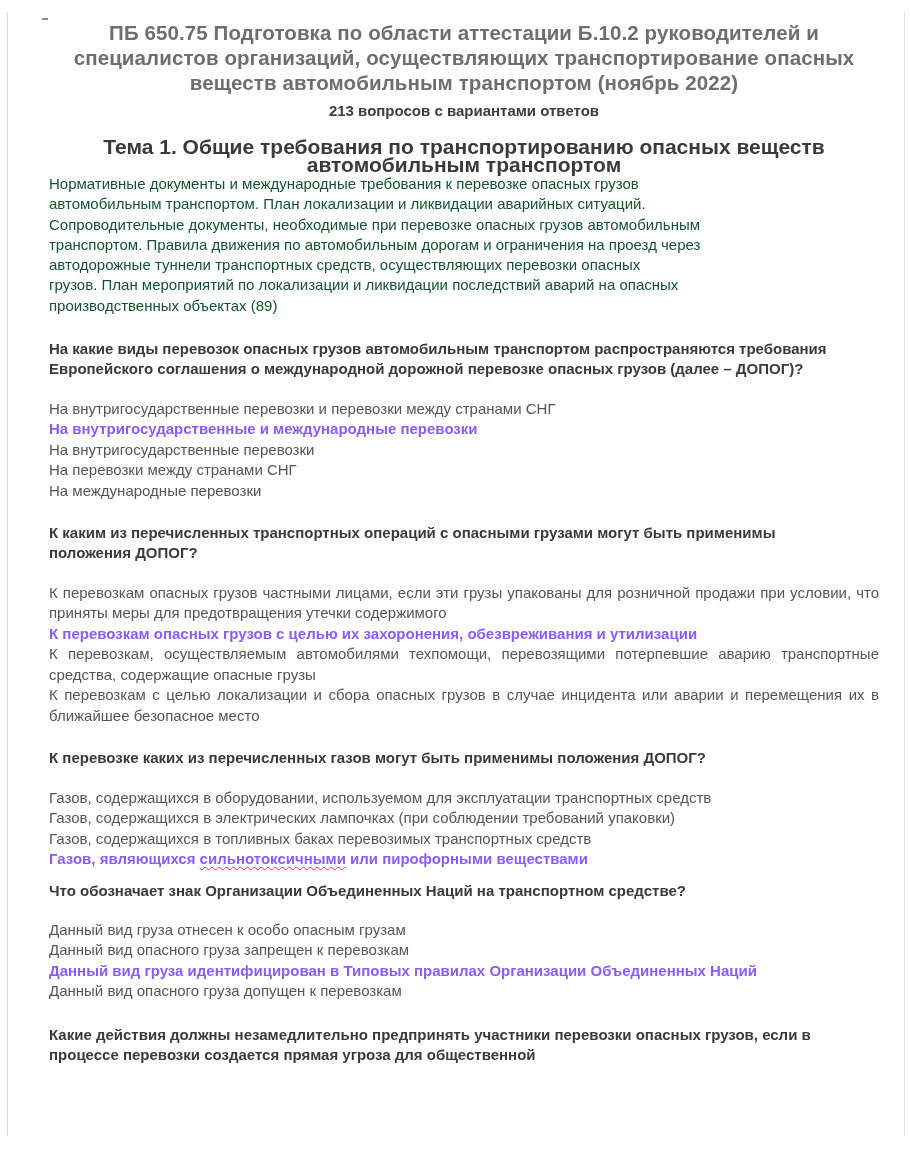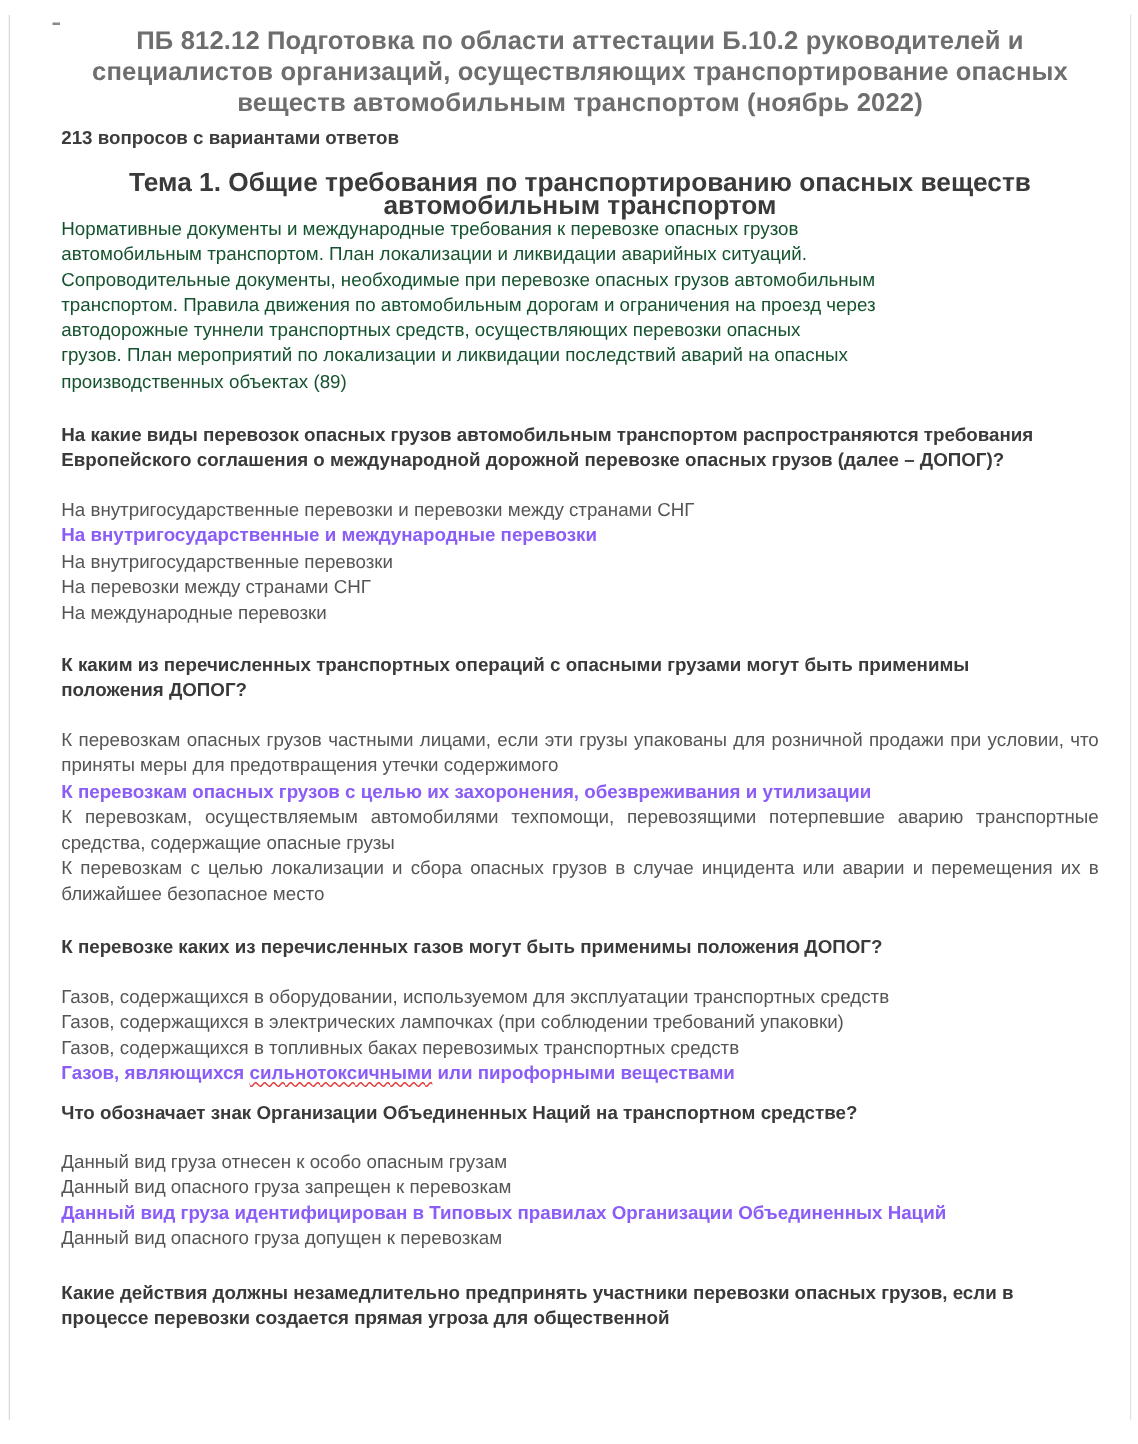--- a/index.html
+++ b/index.html
@@ -43,21 +43,21 @@
     margin: 0;
     text-align: center;
     color: #6e6e6e;
     font-weight: bold;
     font-size: 20.5px;
     line-height: 25px;
     letter-spacing: 0.1px;
   }
   .doc-subtitle {
     margin: 6px 0 0 0;
-    text-align: left;
+    text-align: center;
     color: #3d3d3d;
     font-weight: bold;
     font-size: 15px;
     line-height: 20px;
   }
   .topic-title {
     margin: 17px 0 0 0;
     text-align: center;
     color: #3a3a3a;
     font-weight: bold;
@@ -107,21 +107,21 @@
   .q4 { margin-top: 11px; }
   .q5 { }
 </style>
 </head>
 <body>
 
 <div class="page">
   <div class="corner-mark"></div>
 
   <div class="content">
-    <h1 class="doc-title">ПБ 812.12 Подготовка по области аттестации Б.10.2 руководителей и специалистов организаций, осуществляющих транспортирование опасных веществ автомобильным транспортом (ноябрь 2022)</h1>
+    <h1 class="doc-title">ПБ 650.75 Подготовка по области аттестации Б.10.2 руководителей и специалистов организаций, осуществляющих транспортирование опасных веществ автомобильным транспортом (ноябрь 2022)</h1>
     <div class="doc-subtitle">213 вопросов с вариантами ответов</div>
 
     <h2 class="topic-title">Тема 1. Общие требования по транспортированию опасных веществ автомобильным транспортом</h2>
     <div class="topic-desc">
       <div>Нормативные документы и международные требования к перевозке опасных грузов</div>
       <div>автомобильным транспортом. План локализации и ликвидации аварийных ситуаций.</div>
       <div>Сопроводительные документы, необходимые при перевозке опасных грузов автомобильным</div>
       <div>транспортом. Правила движения по автомобильным дорогам и ограничения на проезд через</div>
       <div>автодорожные туннели транспортных средств, осуществляющих перевозки опасных</div>
       <div>грузов. План мероприятий по локализации и ликвидации последствий аварий на опасных</div>

